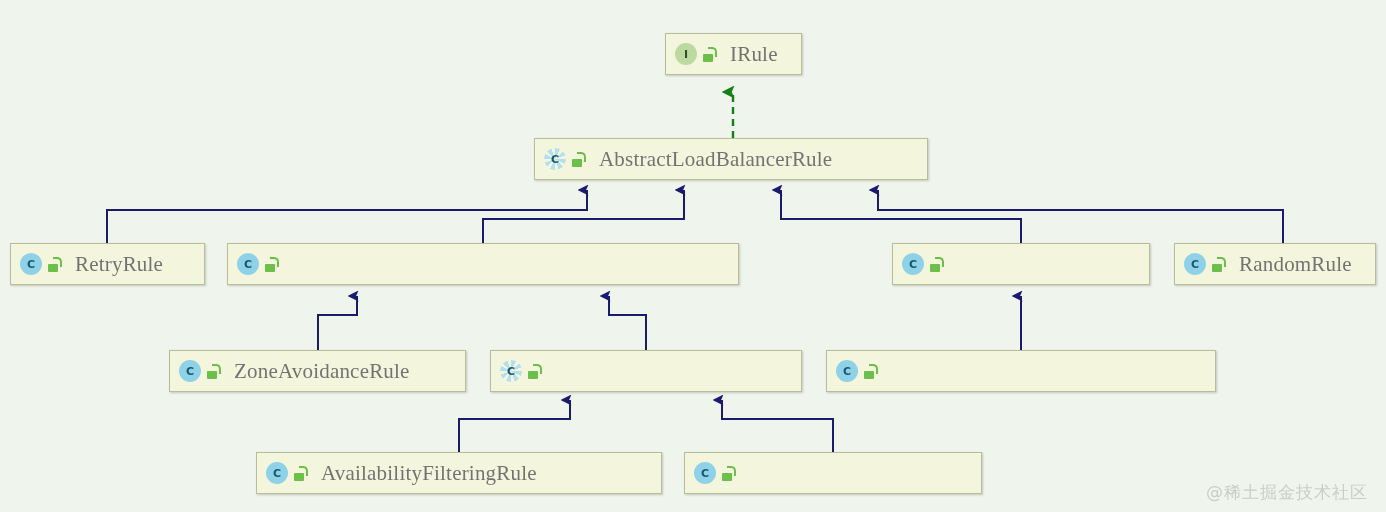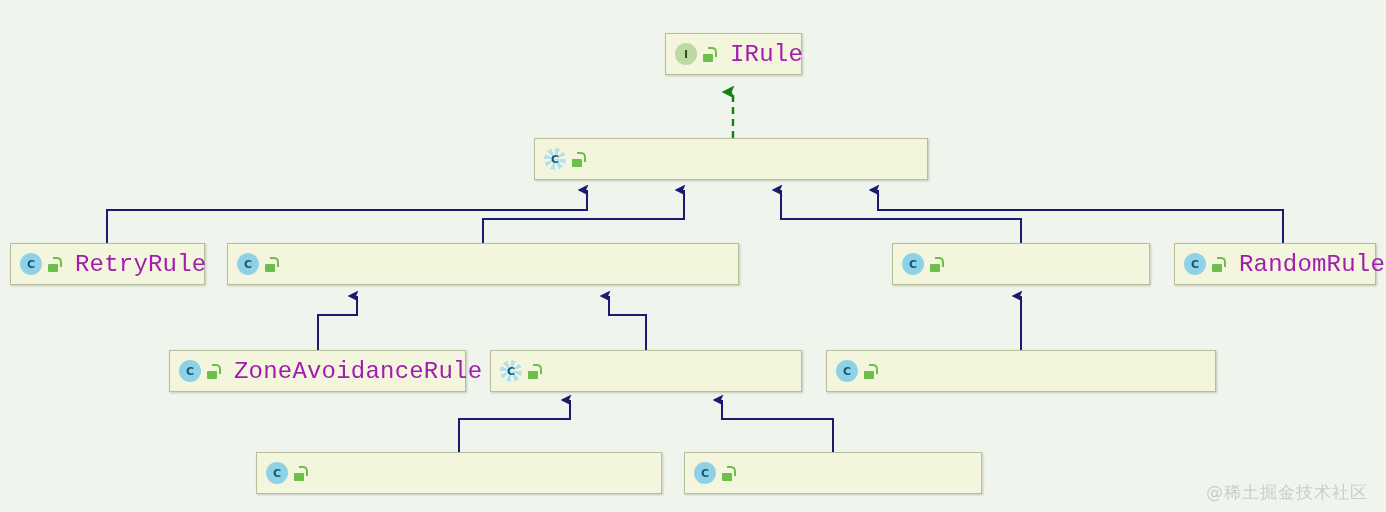--- a/index.html
+++ b/index.html
@@ -101,24 +101,24 @@
     left: 5px;
     top: 0;
     width: 7px;
     height: 8px;
     border: 2px solid #6cbf4a;
     border-bottom: none;
     border-left: none;
     border-radius: 0 5px 0 0;
   }
   .node-label {
-    font-size: 24px;
-    color: #a21caf;
+    font-size: 21px;
+    color: #737373;
     letter-spacing: 0.2px;
-    font-family: Liberation Mono, monospace;
+    font-family: Liberation Serif, serif;
   }
   #watermark {
     position: absolute;
     right: 18px;
     bottom: 8px;
     font-family: "DejaVu Sans", "Liberation Sans", sans-serif;
     font-size: 17px;
     color: #c9cfc6;
     letter-spacing: 1px;
     user-select: none;
@@ -206,20 +206,21 @@
   <div class="node" style="left: 534px; top: 138px; width: 394px;">
     <span class="node-icons">
       <span class="kind-badge kind-abstract">
           <span>C</span>
         </span>
       <span class="lock-icon">
           <span class="lock-shackle"></span>
           <span class="lock-body"></span>
         </span>
     </span>
+    <span class="node-label">AbstractLoadBalancerRule</span>
   </div>
 
   <div class="node" style="left: 10px; top: 243px; width: 195px;">
     <span class="node-icons">
       <span class="kind-badge kind-class">
           <span>C</span>
         </span>
       <span class="lock-icon">
           <span class="lock-shackle"></span>
           <span class="lock-body"></span>
@@ -305,20 +306,21 @@
   <div class="node" style="left: 256px; top: 452px; width: 406px;">
     <span class="node-icons">
       <span class="kind-badge kind-class">
           <span>C</span>
         </span>
       <span class="lock-icon">
           <span class="lock-shackle"></span>
           <span class="lock-body"></span>
         </span>
     </span>
+    <span class="node-label">AvailabilityFilteringRule</span>
   </div>
 
   <div class="node" style="left: 684px; top: 452px; width: 298px;">
     <span class="node-icons">
       <span class="kind-badge kind-class">
           <span>C</span>
         </span>
       <span class="lock-icon">
           <span class="lock-shackle"></span>
           <span class="lock-body"></span>

